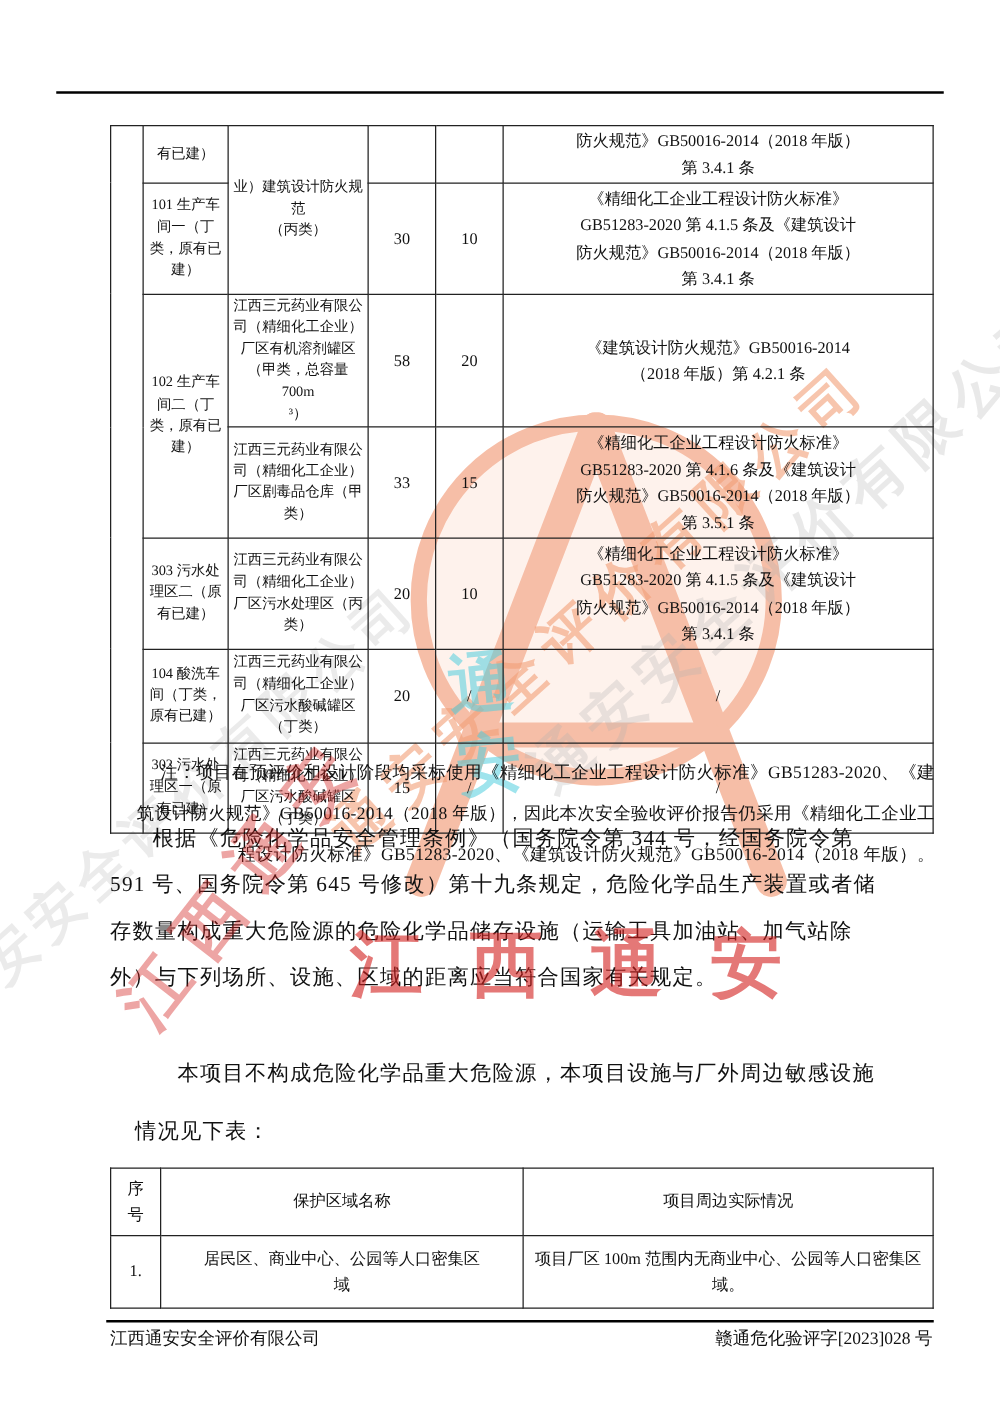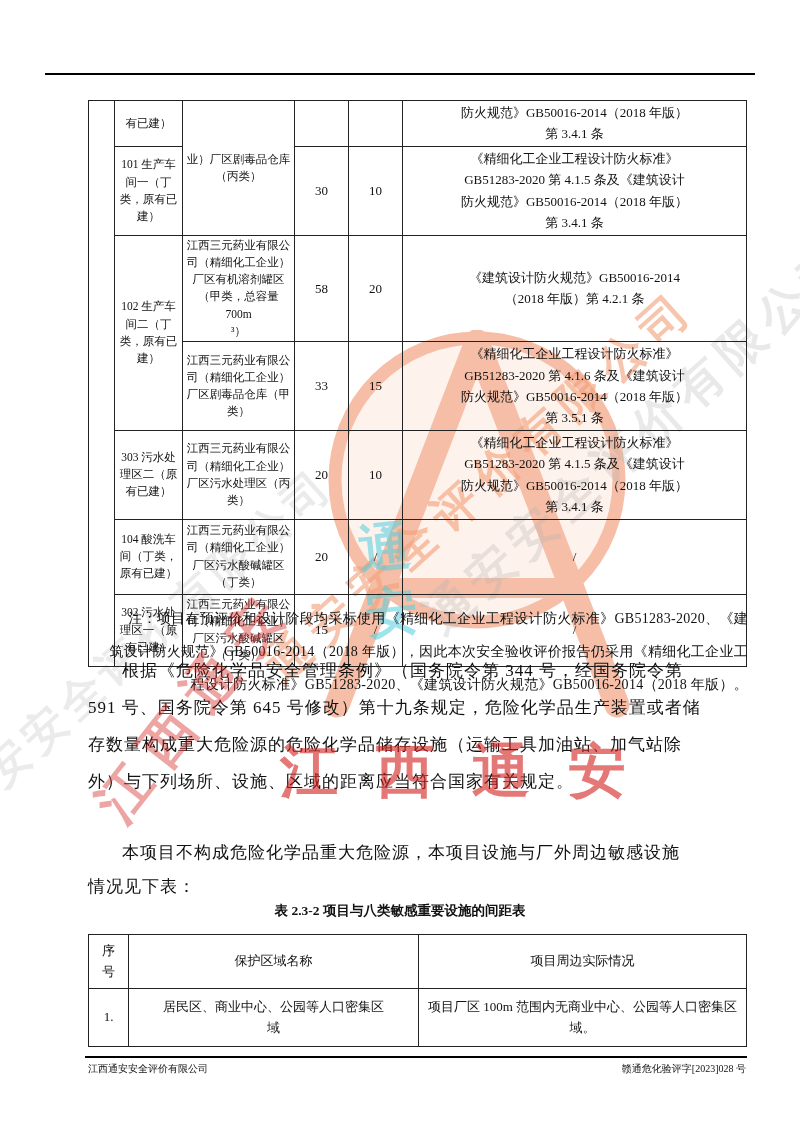--- a/index.html
+++ b/index.html
@@ -35,35 +35,35 @@
 
   
   .note {
     position:absolute; top:602px; left:88px; width:660px;
     font-size:14px; line-height:33px; white-space:pre-line;
     text-indent:2em; letter-spacing:0.3px; text-align:right;
   }
   .para { position:absolute; left:88px; width:662px; font-size:17px;
     white-space:pre-line; text-indent:2em; letter-spacing:1px; }
   .para1 { top:652px; line-height:37px; }
-  .para2 { top:836px; line-height:34px; }
+  .para2 { top:836px; line-height:46px;margin-left:20px; }
 
   
   .t2-title { position:absolute; top:902px; left:0; width:100%;
     text-align:center; font-size:13.5px; font-weight:bold; }
   .t2 { position:absolute; top:934px; left:88px; width:658px; }
   .t2 td { font-size:13px; line-height:1.6; white-space:pre-line; }
   .t2 tr:nth-child(1){height:54px;} .t2 tr:nth-child(2){height:58px;}
 
   
   .page-number { position:absolute; top:1038px; left:0; width:100%;
     text-align:center; font-size:12px; }
   .footer-rule { position:absolute; top:1056px; left:85px; width:662px; height:1.5px; background:#000; }
   .footer { position:absolute; top:1062px; left:88px; width:658px;
-    display:flex; justify-content:space-between; font-size:10px; }
+    display:flex; justify-content:space-between; font-size:14px; }
 
   
   .wm-logo { position:absolute; left:295px; top:330px; opacity:0.55; }
   .wm-diag { position:absolute; white-space:nowrap; font-weight:bold; transform-origin:center; }
   .wm-salmon { left:180px; top:455px; width:600px; text-align:center;
     font-size:46px; letter-spacing:10px; color:rgba(242,158,118,0.6);
     transform:rotate(-42deg); }
   .wm-gray1 { left:340px; top:405px; width:600px; text-align:center;
     font-size:48px; letter-spacing:8px; color:rgba(175,175,175,0.28);
     transform:rotate(-42deg); }
@@ -106,21 +106,21 @@
         <col style="width:68px">
         <col style="width:112px">
       <col style="width:54px">
         <col style="width:54px">
         <col style="width:344px">
     </colgroup>
     <tbody>
         <tr>
       <td rowspan="7"></td>
       <td>有已建）</td>
-      <td rowspan="2">业）厂区剧毒品仓库
+      <td rowspan="2">业）建筑设计防火规范
 （丙类）</td>
       <td class="dist"></td>
       <td class="dist"></td>
       <td class="ref">防火规范》GB50016-2014（2018 年版）
 第 3.4.1 条</td>
     </tr>
     <tr>
       <td>101 生产车
 间一（丁
 类，原有已
@@ -205,21 +205,20 @@
 筑设计防火规范》GB50016-2014（2018 年版），因此本次安全验收评价报告仍采用《精细化工企业工
 程设计防火标准》GB51283-2020、《建筑设计防火规范》GB50016-2014（2018 年版）。</div>
 
   <div class="para para1">根据《危险化学品安全管理条例》（国务院令第 344 号，经国务院令第
 591 号、国务院令第 645 号修改）第十九条规定，危险化学品生产装置或者储
 存数量构成重大危险源的危险化学品储存设施（运输工具加油站、加气站除
 外）与下列场所、设施、区域的距离应当符合国家有关规定。</div>
   <div class="para para2">本项目不构成危险化学品重大危险源，本项目设施与厂外周边敏感设施
 情况见下表：</div>
 
-  <div class="t2-title">表 2.3-2 项目与八类敏感重要设施的间距表</div>
 
   <table class="t2">
     <colgroup>
       <col style="width:40px">
         <col style="width:290px">
         <col style="width:328px">
     </colgroup>
     <tbody>
         <tr>
       <td>序

